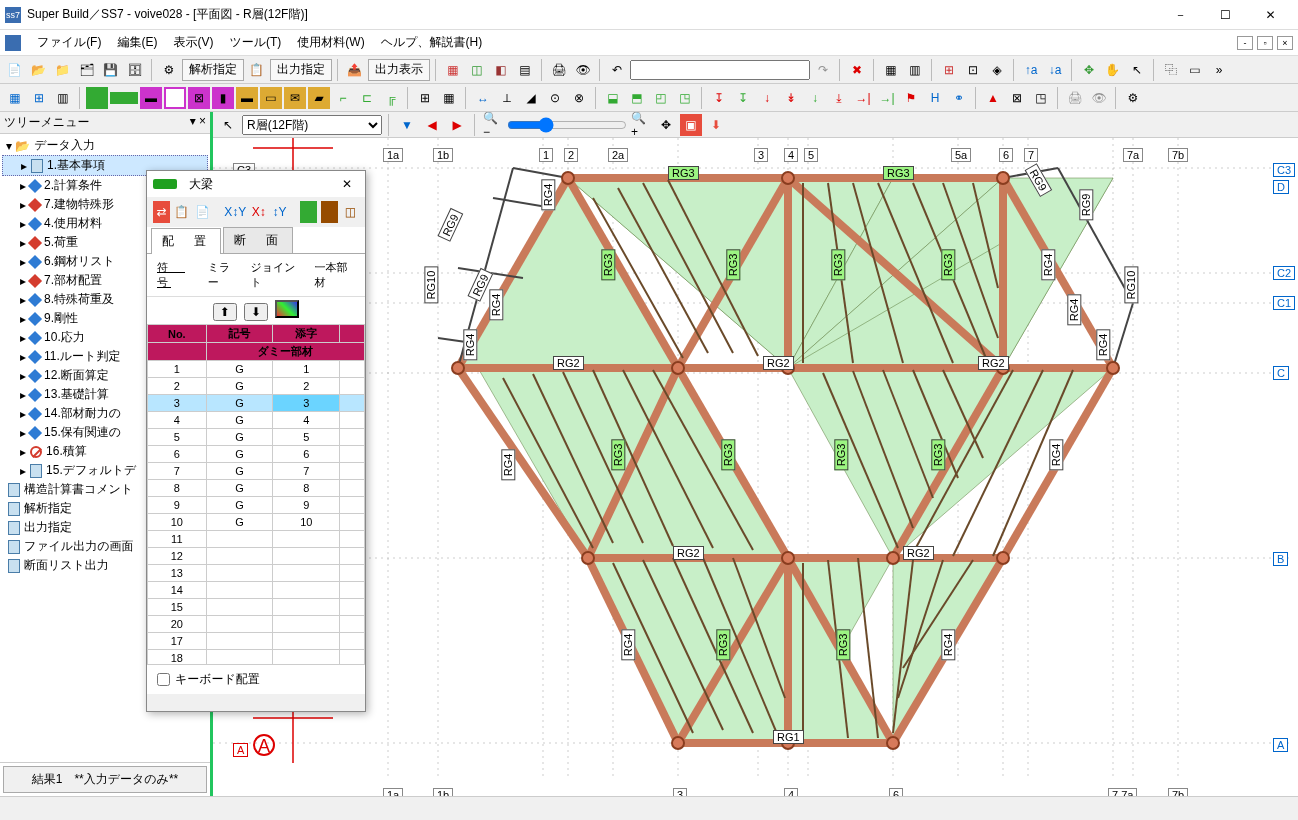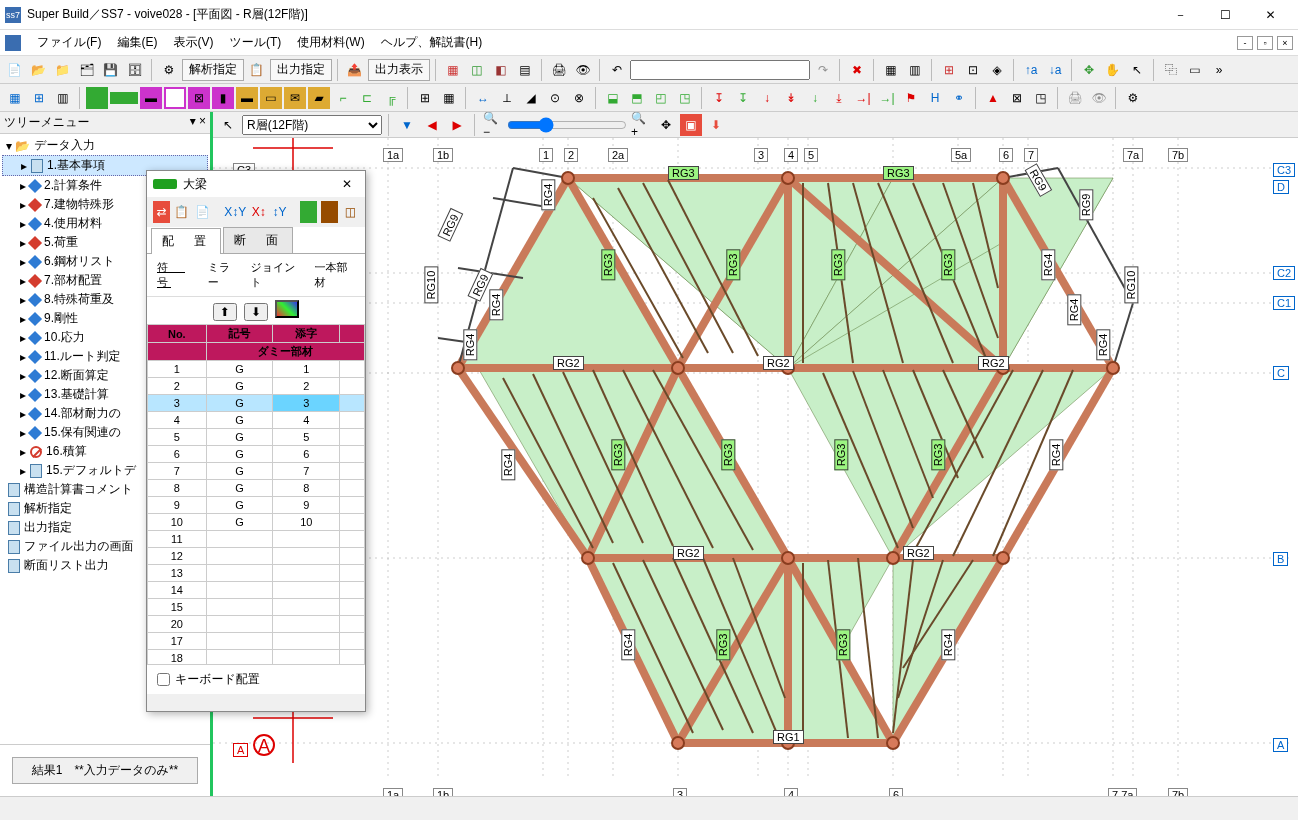--- a/index.html
+++ b/index.html
@@ -25,34 +25,34 @@
 .tree-body .tn { padding: 1px 2px 1px 18px; cursor:pointer; display:flex; align-items:center; gap:4px; white-space:nowrap;}
 .tree-body .tn.sel { background:#cde8ff; border:1px dotted #66a;}
 .tree-body .tn.root { padding-left:4px;}
 .tree-body .ticon { width:14px; height:14px; display:inline-block;}
 .ticon.blue{background:#2e7bd4;transform:rotate(45deg);width:10px;height:10px;}
 .ticon.red{background:#d43c2e;transform:rotate(45deg);width:10px;height:10px;}
 .ticon.nocircle{border-radius:50%;width:12px;height:12px;background:#fff;border:2px solid #d43c2e;position:relative;}
 .ticon.nocircle::after{content:'';position:absolute;width:12px;height:2px;background:#d43c2e;top:4px;left:-1px;transform:rotate(-45deg);}
 .ticon.doc{background:#c8e0f0;border:1px solid #4a7da8;width:12px;height:14px;}
 .tree-foot { border-top:1px solid #ccc;}
-.tree-foot div { padding:4px; text-align:center; border:1px solid #aaa; margin:12px; background:#f0f0f0; cursor:pointer;}
+.tree-foot div { padding:4px; text-align:center; border:1px solid #aaa; margin:3px; background:#f0f0f0; cursor:pointer;}
 .canvas { flex:1; background:#fff; position:relative; overflow:hidden;}
 .canvas-bar { height:26px; background:#f0f0f0; border-bottom:1px solid #ccc; display:flex; align-items:center; gap:3px; padding:0 4px;}
 .canvas-bar select { height:20px; width:140px;}
 .slider{width:120px;}
 .plan-view { position:absolute; top:26px; left:0; right:0; bottom:0;}
 .axis-label { position:absolute; border:1px solid #888; background:#fff; padding:0 3px; font-size:11px; }
 .axis-label.redA{border-color:#d00;color:#d00;}
 .axis-label.right{border-color:#06c;color:#06c;}
 .beam-label { position:absolute; background:#9cf582; border:1px solid #444; padding:0 3px; font-size:11px;}
 .beam-label.plain{background:#fff;}
 .node{position:absolute;width:14px;height:14px;border-radius:50%;background:#d77a5a;border:2px solid #8a3d1f;transform:translate(-50%,-50%);}
 .float-win { position:absolute; left:146px; top:170px; width:220px; height:542px; background:#f0f0f0; border:1px solid #888; box-shadow:2px 2px 8px rgba(0,0,0,.3); z-index:100;}
-.fw-title { height:26px; background:#fff; display:flex; align-items:center; padding:12px 6px; gap:6px;}
+.fw-title { height:26px; background:#fff; display:flex; align-items:center; padding:12px 6px; gap:12px;}
 .fw-title .ico{width:24px;height:10px;background:#1fa01f;border-radius:2px;}
 .fw-title .close{margin-left:auto;width:24px;text-align:center;cursor:pointer;}
 .fw-toolbar{height:30px;padding:3px 6px;display:flex;gap:4px;align-items:center;}
 .fw-toolbar .tb{width:22px;height:22px;display:inline-flex;align-items:center;justify-content:center;border:1px solid transparent;cursor:pointer;}
 .tb.red{background:#e74c3c;color:#fff;}
 .fw-tabs{display:flex;border-bottom:1px solid #aaa;padding:0 4px;background:#fff;}
 .fw-tab{padding:4px 10px;border:1px solid #aaa;border-bottom:none;margin-right:2px;cursor:pointer;letter-spacing:4px;}
 .fw-tab.active{background:#fff;position:relative;top:1px;}
 .fw-tab:not(.active){background:#e8e8e8;}
 .fw-subtabs{display:flex;gap:12px;padding:6px 10px;background:#fff;border-bottom:1px solid #ddd;}

